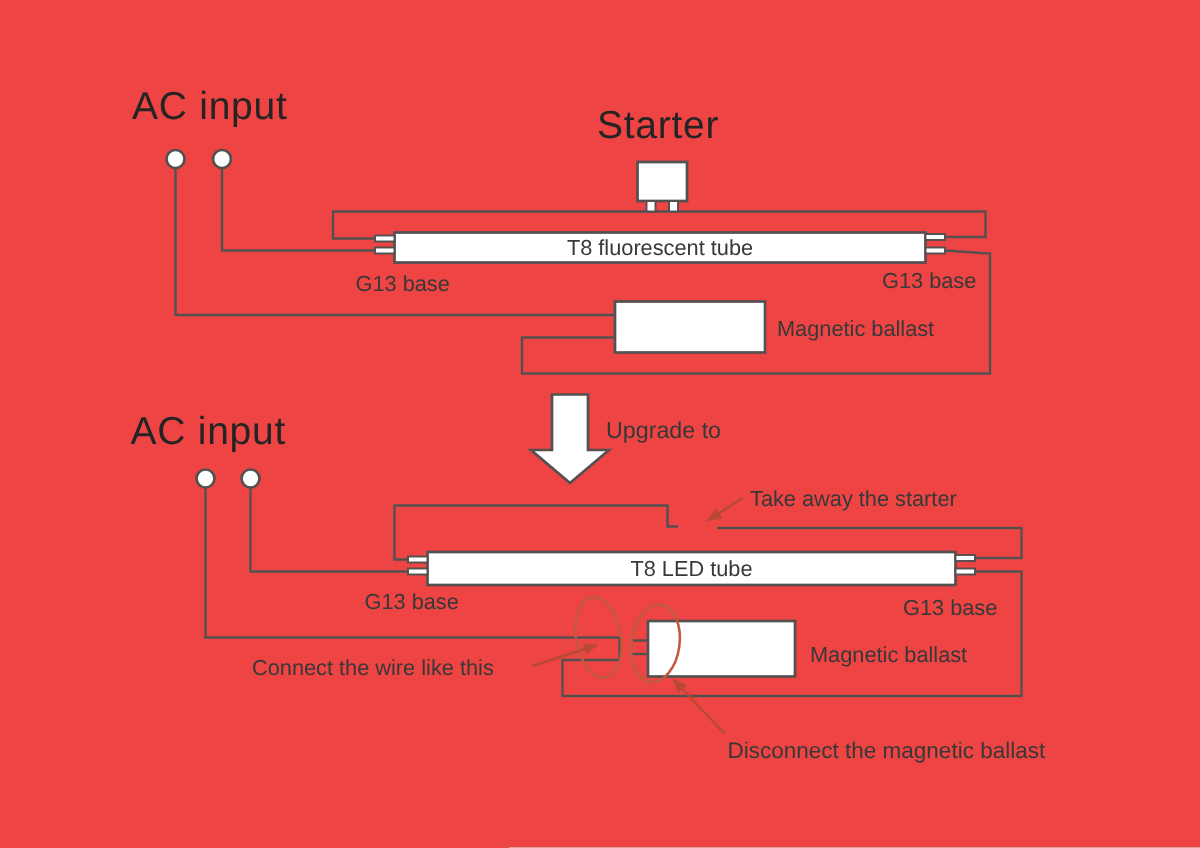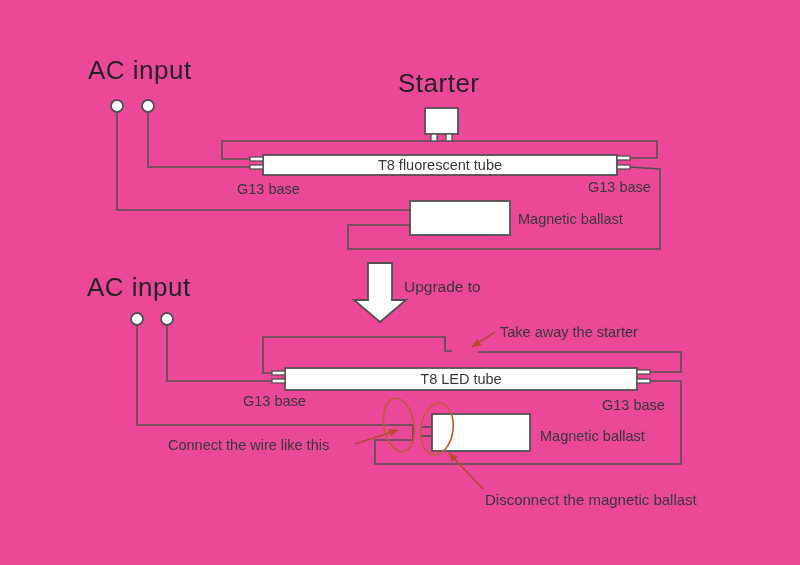--- a/index.html
+++ b/index.html
@@ -1,19 +1,19 @@
 <!DOCTYPE html>
 <html><head>
 <meta charset="utf-8">
 <style>
   html,body{margin:0;padding:0;background:#e8e8e8;}
   #stage{
     position:relative;
     width:800px;height:565px;
-    background:#ec4899;
+    background:#ef4444;
     font-family:"Liberation Sans", sans-serif;
     overflow:hidden;
   }
   svg{display:block;}
   text{
     font-family:"Liberation Sans", sans-serif;
     fill:#333333;
   }
   .big-label{font-size:26px;fill:#242424;letter-spacing:0.5px;}
   .small-label{font-size:14.5px;fill:#383838;}

